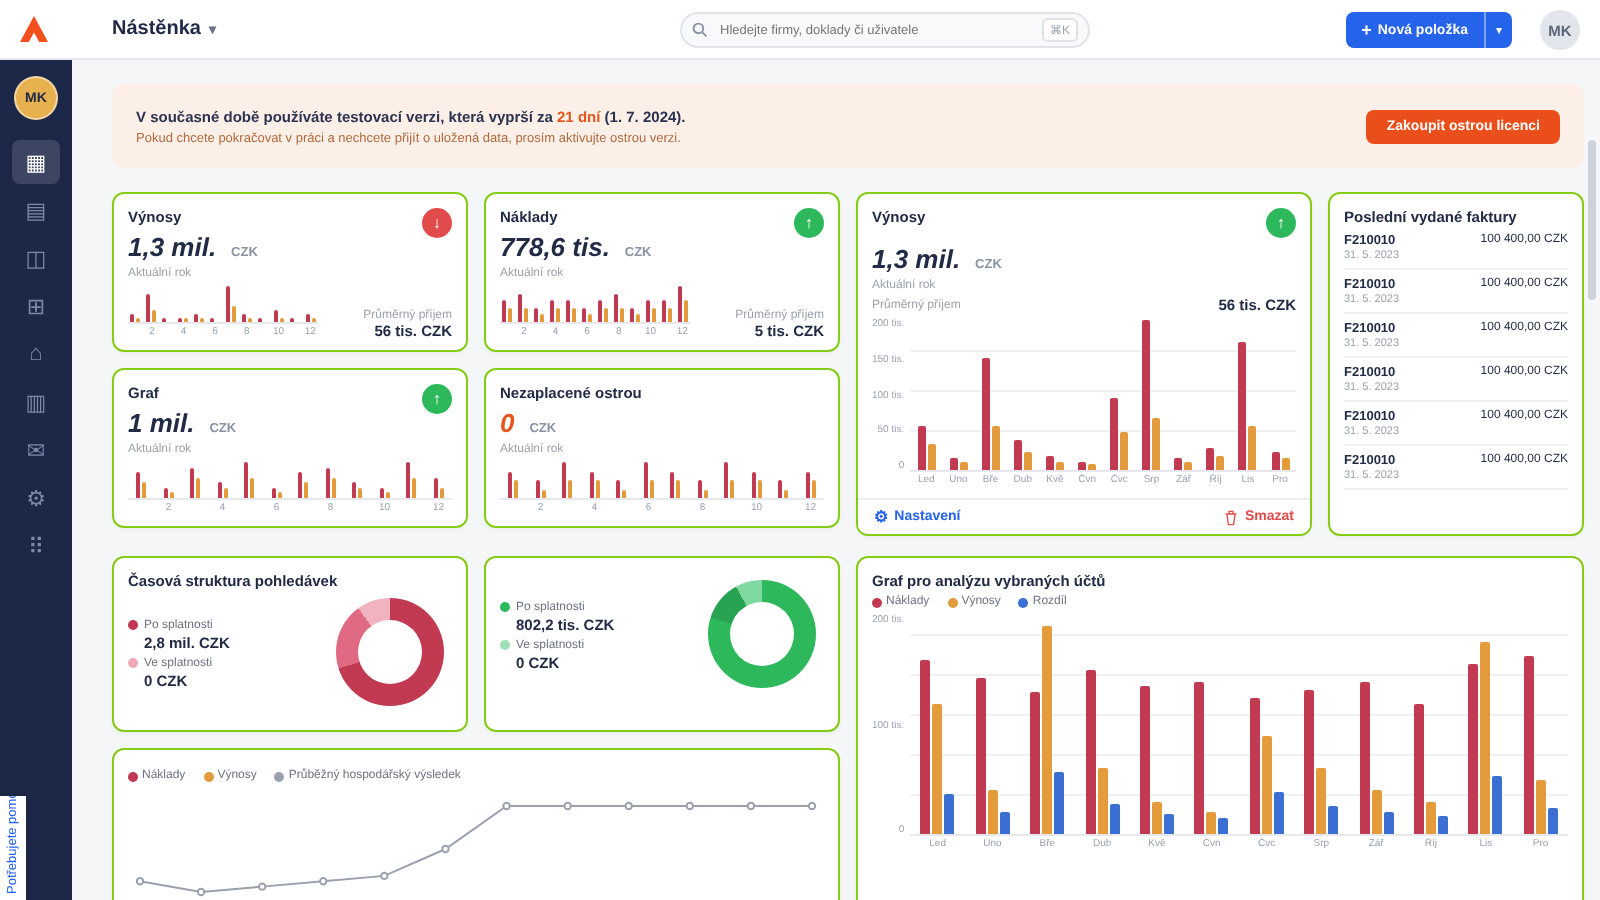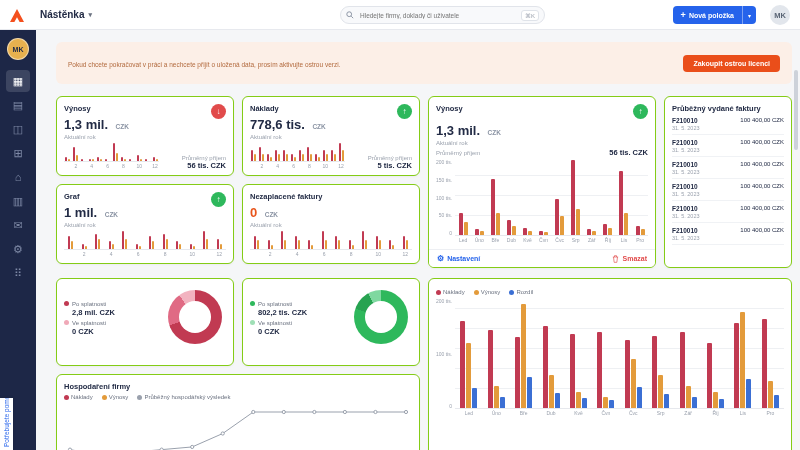--- a/index.html
+++ b/index.html
@@ -3,21 +3,21 @@
 <meta charset="utf-8">
 <style>
   html,body{margin:0;padding:0;background:#fff;}
   *{box-sizing:border-box;}
   .app{position:relative;width:800px;height:450px;overflow:hidden;background:#f5f6f8;
        font-family:"Liberation Sans",sans-serif;color:#222b45;}
 
   
   .hdr{position:absolute;top:0;left:0;right:0;height:30px;background:#fff;border-bottom:1px solid #e7e9ee;z-index:6;}
   .logo{position:absolute;left:10px;top:8px;}
-  .ptitle{position:absolute;left:40px;top:9px;font-size:10px;font-weight:bold;display:flex;align-items:center;gap:4px;}
+  .ptitle{position:absolute;left:56px;top:9px;font-size:10px;font-weight:bold;display:flex;align-items:center;gap:4px;}
   .ptitle .chev{font-size:7px;color:#6b7280;}
   .search{position:absolute;left:340px;top:6px;width:205px;height:18px;border:1px solid #e1e4ea;border-radius:10px;
           background:#f8f9fb;display:flex;align-items:center;gap:4px;padding:0 5px;}
   .search input{border:none;background:transparent;outline:none;flex:1;font-size:6.5px;color:#5a6575;
                 font-family:"Liberation Sans",sans-serif;min-width:0;}
   .kbd{border:1px solid #dfe3e9;border-radius:3px;font-size:6px;color:#9aa1ad;padding:1px 3px;background:#fff;white-space:nowrap;}
   .btn-group{position:absolute;right:44px;top:6px;height:18px;display:flex;}
   .btn-main{background:#2563eb;color:#fff;font-size:7px;font-weight:bold;display:flex;align-items:center;gap:3px;
             padding:0 8px;border-radius:4px 0 0 4px;cursor:pointer;}
   .btn-main .plus{font-size:9px;line-height:1;}
@@ -57,21 +57,21 @@
   #card-pohledavky{left:20px;top:248px;width:178px;height:88px;}
   #card-zavazky{left:206px;top:248px;width:178px;height:88px;}
   #card-hospodareni{left:20px;top:344px;width:364px;height:110px;}
   #card-big{left:392px;top:66px;width:228px;height:172px;padding-bottom:20px;}
   #card-faktury{left:628px;top:66px;width:128px;height:172px;}
   #card-graf{left:392px;top:248px;width:364px;height:196px;}
 
   .card-title{font-size:7.5px;font-weight:bold;color:#222b45;}
   .stat-top{display:flex;justify-content:space-between;align-items:flex-start;}
   .value-row{margin-top:2px;}
-  .value{font-size:13px;font-weight:bold;color:#222b45;}
+  .value{font-size:13px;font-weight:bold;color:#222b45;font-style:italic;}
   .value.warn{color:#e8551c;}
   .unit{font-size:6.5px;color:#8a93a3;margin-left:3px;font-weight:bold;}
   .period{font-size:6px;color:#9aa1ad;margin-top:1px;}
   .badge{width:15px;height:15px;border-radius:50%;color:#fff;font-size:8px;display:flex;align-items:center;justify-content:center;flex:none;}
   .badge.down{background:#e14b4b;}
   .badge.up{background:#2eb85c;}
   .stat-bottom{display:flex;align-items:flex-end;justify-content:space-between;margin-top:3px;}
   .mini-chart{width:95px;height:27px;}
   .mini-chart.full{width:100%;}
   .avg{text-align:right;}
@@ -166,20 +166,25 @@
         <div class="side-icon">⚙</div>
         <div class="side-icon">⠿</div>
       </div>
   </div>
   <div class="help-tab">Potřebujete pomoc?</div>
 
   <div class="main">
 
     <div class="banner">
       <div class="banner-text">
+        <div class="b1">
+          <span>V současné době používáte testovací verzi, která vyprší za</span>
+          <span class="hl">21 dní</span>
+          <span>(1. 7. 2024).</span>
+        </div>
         <div class="b2">Pokud chcete pokračovat v práci a nechcete přijít o uložená data, prosím aktivujte ostrou verzi.</div>
       </div>
       <button class="banner-btn">Zakoupit ostrou licenci</button>
     </div>
 
     <div class="card" id="card-vynosy">
       <div class="stat-top">
         <div>
           <div class="card-title">Výnosy</div>
           <div class="value-row">
@@ -440,21 +445,21 @@
                 </div>
               </div>
             </div>
           </div>
       </div>
     </div>
 
     <div class="card" id="card-nezaplacene">
       <div class="stat-top">
         <div>
-          <div class="card-title">Nezaplacené faktury</div>
+          <div class="card-title">Nezaplacené ostrou</div>
           <div class="value-row">
             <span class="value warn">0</span>
             <span class="unit">CZK</span>
           </div>
           <div class="period">Aktuální rok</div>
         </div>
       </div>
       <div class="stat-bottom">
         <div class="mini-chart full">
             <div class="b-wrap">
@@ -523,20 +528,21 @@
                   <div></div>
                   <div>12</div>
                 </div>
               </div>
             </div>
           </div>
       </div>
     </div>
 
     <div class="card" id="card-pohledavky">
+      <div class="card-title">Časová struktura pohledávek</div>
       <div class="donut-body">
         <div>
           <div class="dl-row">
             <span class="dot" style="background: rgb(193, 58, 82);"></span>
             <span>Po splatnosti</span>
           </div>
           <div class="dl-value">2,8 mil. CZK</div>
           <div class="dl-row">
             <span class="dot" style="background: rgb(240, 169, 184);"></span>
             <span>Ve splatnosti</span>
@@ -559,21 +565,20 @@
             <span class="dot" style="background: rgb(159, 223, 182);"></span>
             <span>Ve splatnosti</span>
           </div>
           <div class="dl-value">0 CZK</div>
         </div>
         <div class="donut" style="background: conic-gradient(rgb(46, 184, 92) 0%, rgb(46, 184, 92) 80%, rgb(39, 163, 81) 80%, rgb(39, 163, 81) 92%, rgb(127, 216, 160) 92%, rgb(127, 216, 160) 100%);"></div>
       </div>
     </div>
 
     <div class="card" id="card-hospodareni">
-      <div class="card-title">Hospodaření firmy</div>
       <div class="legend-row">
           <span class="lg-item">
             <span class="dot" style="background: rgb(193, 58, 82);"></span>
             <span>Náklady</span>
           </span>
           <span class="lg-item">
             <span class="dot" style="background: rgb(227, 155, 59);"></span>
             <span>Výnosy</span>
           </span>
           <span class="lg-item">
@@ -697,21 +702,21 @@
         <div class="footer-link delete">
           <svg width="7" height="8" viewBox="0 0 10 12">
             <path d="M1 3h8M3.5 3V1h3v2M2 3l1 8h4l1-8" stroke="#e14b4b" fill="none" stroke-width="1"></path>
           </svg>
           <span>Smazat</span>
         </div>
       </div>
     </div>
 
     <div class="card" id="card-faktury">
-      <div class="card-title">Průběžný vydané faktury</div>
+      <div class="card-title">Poslední vydané faktury</div>
       <div id="invoice-list">
           <div class="inv-row">
             <div>
               <div class="inv-num">F210010</div>
               <div class="inv-date">31. 5. 2023</div>
             </div>
             <div class="inv-amt">100 400,00 CZK</div>
           </div>
           <div class="inv-row">
             <div>
@@ -745,20 +750,21 @@
             <div>
               <div class="inv-num">F210010</div>
               <div class="inv-date">31. 5. 2023</div>
             </div>
             <div class="inv-amt">100 400,00 CZK</div>
           </div>
         </div>
     </div>
 
     <div class="card" id="card-graf">
+      <div class="card-title">Graf pro analýzu vybraných účtů</div>
       <div class="legend-row">
           <span class="lg-item">
             <span class="dot" style="background: rgb(193, 58, 82);"></span>
             <span>Náklady</span>
           </span>
           <span class="lg-item">
             <span class="dot" style="background: rgb(227, 155, 59);"></span>
             <span>Výnosy</span>
           </span>
           <span class="lg-item">

